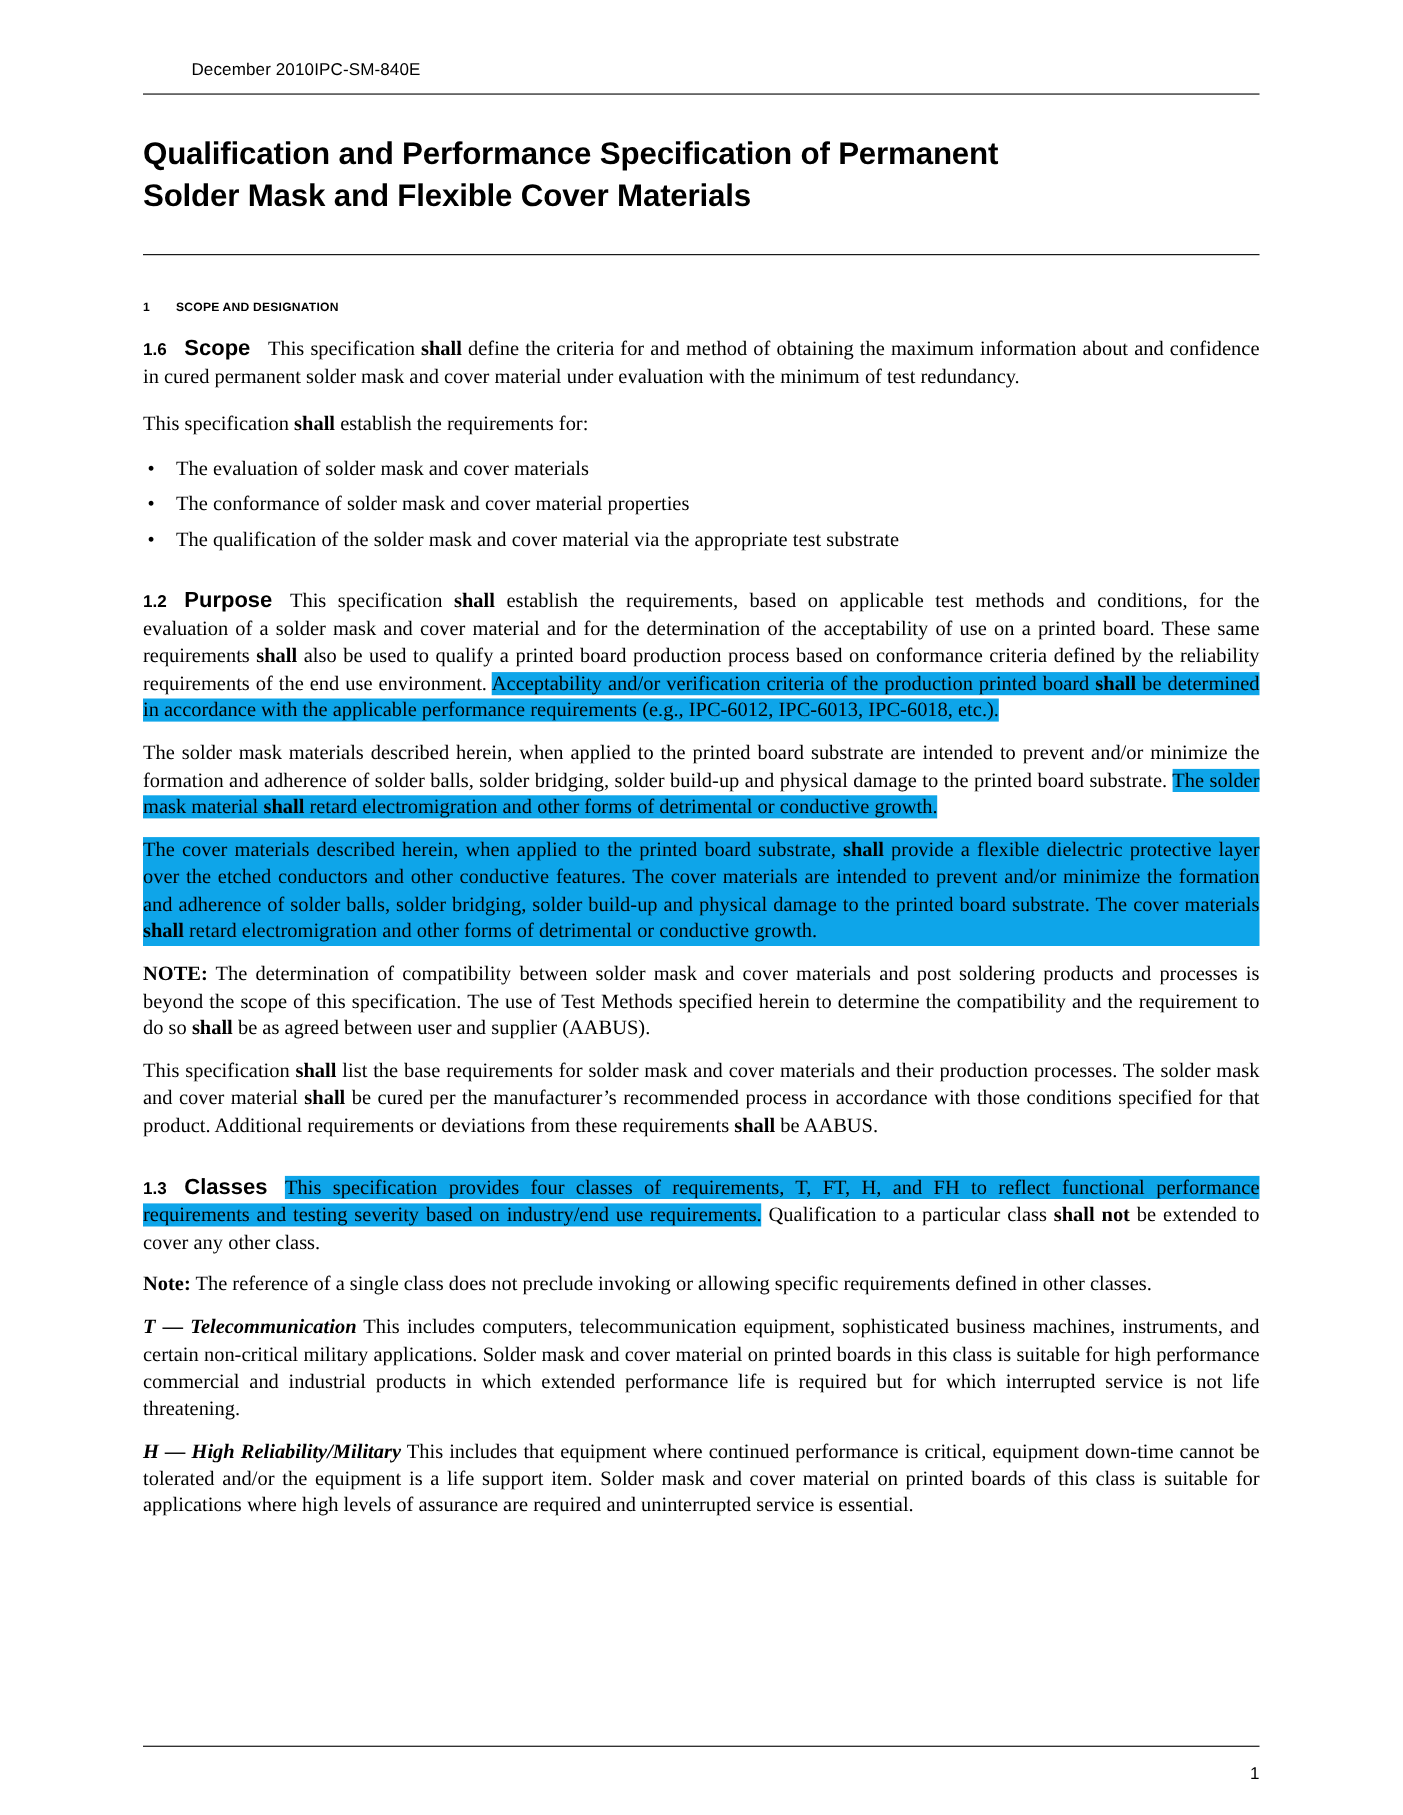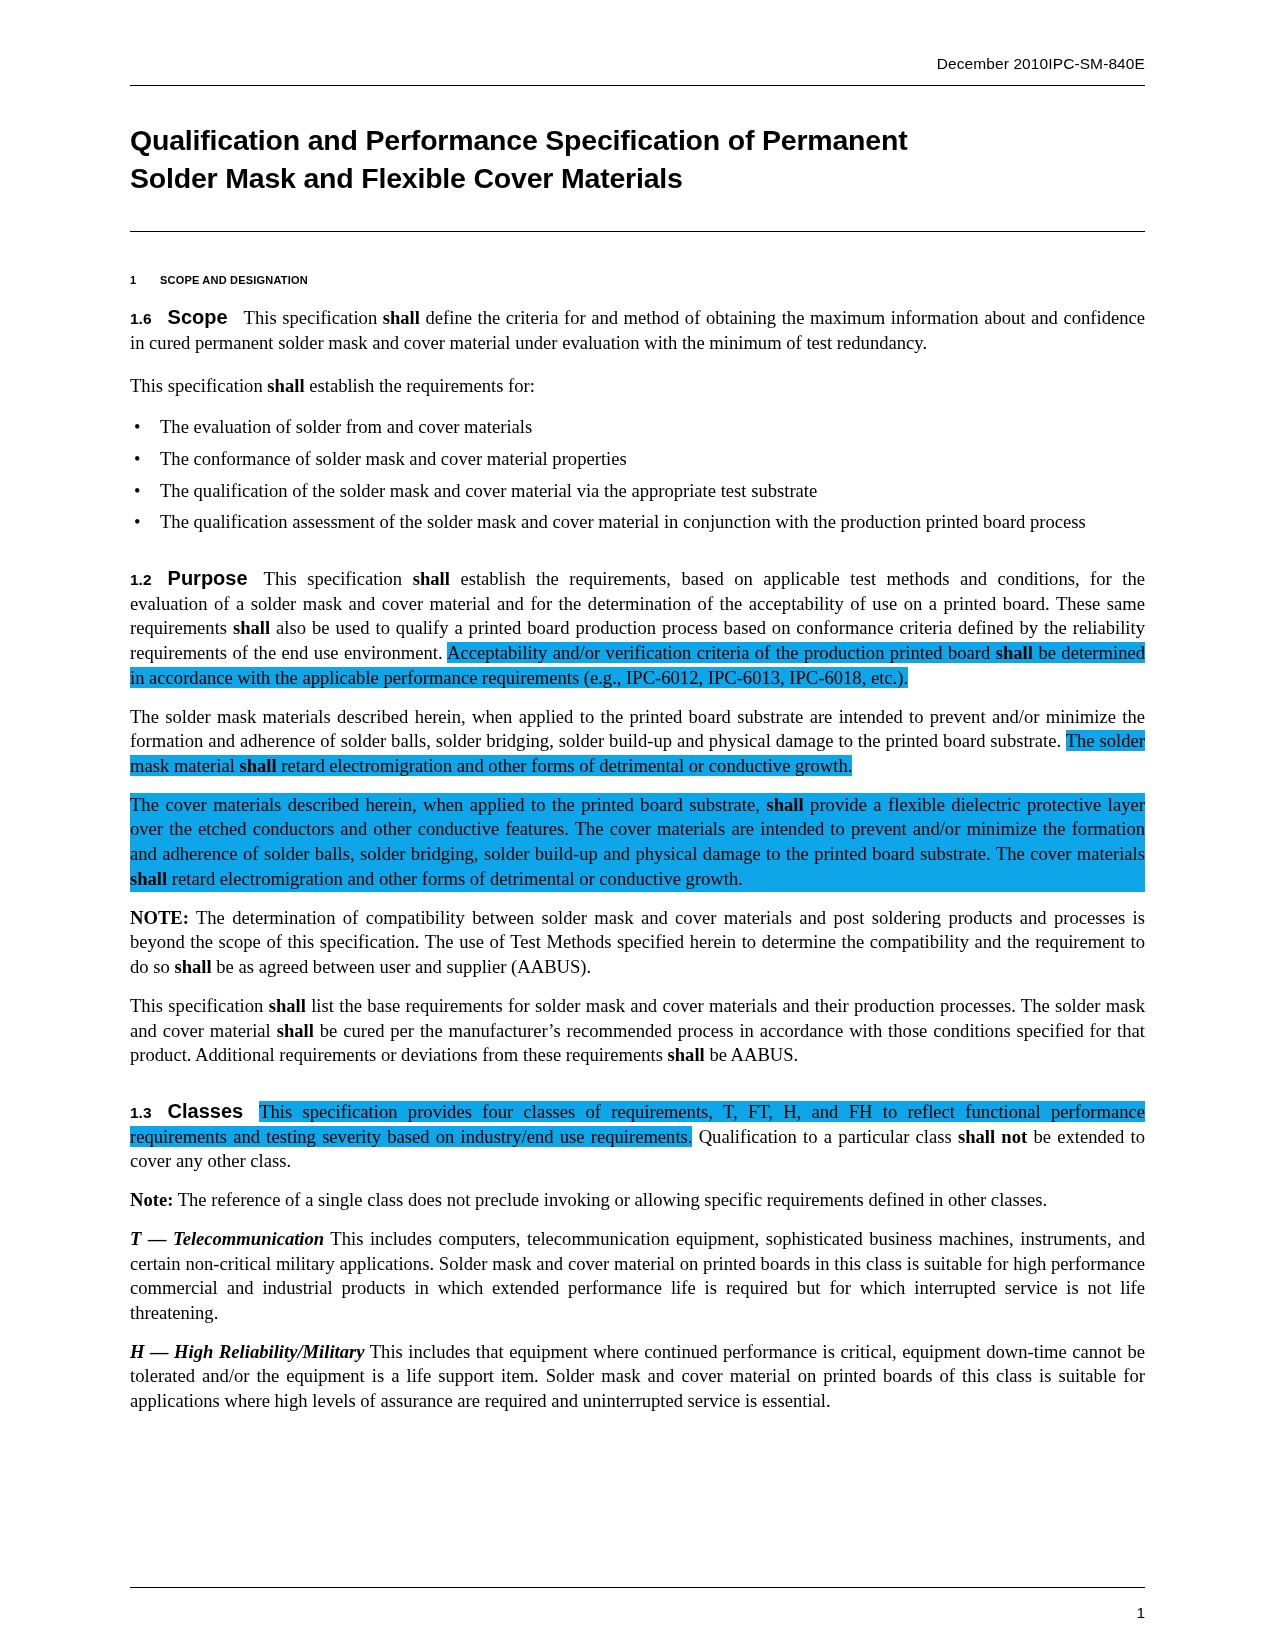--- a/index.html
+++ b/index.html
@@ -16,21 +16,21 @@
   }
   .page {
     position: relative;
     width: 1275px;
     height: 1650px;
     box-sizing: border-box;
     padding: 55px 130px 40px 130px;
   }
   .header-row {
     display: flex;
-    justify-content: flex-end;
+    justify-content: flex-start;
     align-items: baseline;
     font-family: "Liberation Sans", sans-serif;
     font-size: 15.5px;
     letter-spacing: 0.1px;
     margin-left: 44px;
   }
   .header-rule {
     border-top: 1.6px solid #000;
     margin-top: 12px;
   }
@@ -141,24 +141,23 @@
 
   <div class="section-head">
     <span class="num">1</span><span>SCOPE AND DESIGNATION</span>
   </div>
 
   <p class="body"><span class="lead-num">1.6</span><span class="gap"></span><span class="lead">Scope</span><span class="gap"></span><span>This specification </span><b>shall</b><span> define the criteria for and method of obtaining the maximum information about and confidence in cured permanent solder mask and cover material under evaluation with the minimum of test redundancy.</span></p>
 
   <p class="body"><span>This specification </span><b>shall</b><span> establish the requirements for:</span></p>
 
   <ul class="bullets">
-    <li><span>The evaluation of solder from and cover materials</span></li>
+    <li><span>The evaluation of solder mask and cover materials</span></li>
     <li><span>The conformance of solder mask and cover material properties</span></li>
     <li><span>The qualification of the solder mask and cover material via the appropriate test substrate</span></li>
-    <li><span>The qualification assessment of the solder mask and cover material in conjunction with the production printed board process</span></li>
   </ul>
 
   <p class="body" style="margin-top:30px"><span class="lead-num">1.2</span><span class="gap"></span><span class="lead">Purpose</span><span class="gap"></span><span>This specification </span><b>shall</b><span> establish the requirements, based on applicable test methods and conditions, for the evaluation of a solder mask and cover material and for the determination of the acceptability of use on a printed board. These same requirements </span><b>shall</b><span> also be used to qualify a printed board production process based on conformance criteria defined by the reliability requirements of the end use environment. </span><span class="hl"><span>Acceptability and/or verification criteria of the production printed board </span><b>shall</b><span> be determined in accordance with the applicable performance requirements (e.g., IPC-6012, IPC-6013, IPC-6018, etc.).</span></span></p>
 
   <p class="body tight"><span>The solder mask materials described herein, when applied to the printed board substrate are intended to prevent and/or minimize the formation and adherence of solder balls, solder bridging, solder build-up and physical damage to the printed board substrate. </span><span class="hl"><span>The solder mask material </span><b>shall</b><span> retard electromigration and other forms of detrimental or conductive growth.</span></span></p>
 
   <p class="body tight hl"><span>The cover materials described herein, when applied to the printed board substrate, </span><b>shall</b><span> provide a flexible dielectric protective layer over the etched conductors and other conductive features. The cover materials are intended to prevent and/or minimize the formation and adherence of solder balls, solder bridging, solder build-up and physical damage to the printed board substrate. The cover materials </span><b>shall</b><span> retard electromigration and other forms of detrimental or conductive growth.</span></p>
 
   <p class="body tight"><span class="note-label">NOTE:</span><span> The determination of compatibility between solder mask and cover materials and post soldering products and processes is beyond the scope of this specification. The use of Test Methods specified herein to determine the compatibility and the requirement to do so </span><b>shall</b><span> be as agreed between user and supplier (AABUS).</span></p>
 

